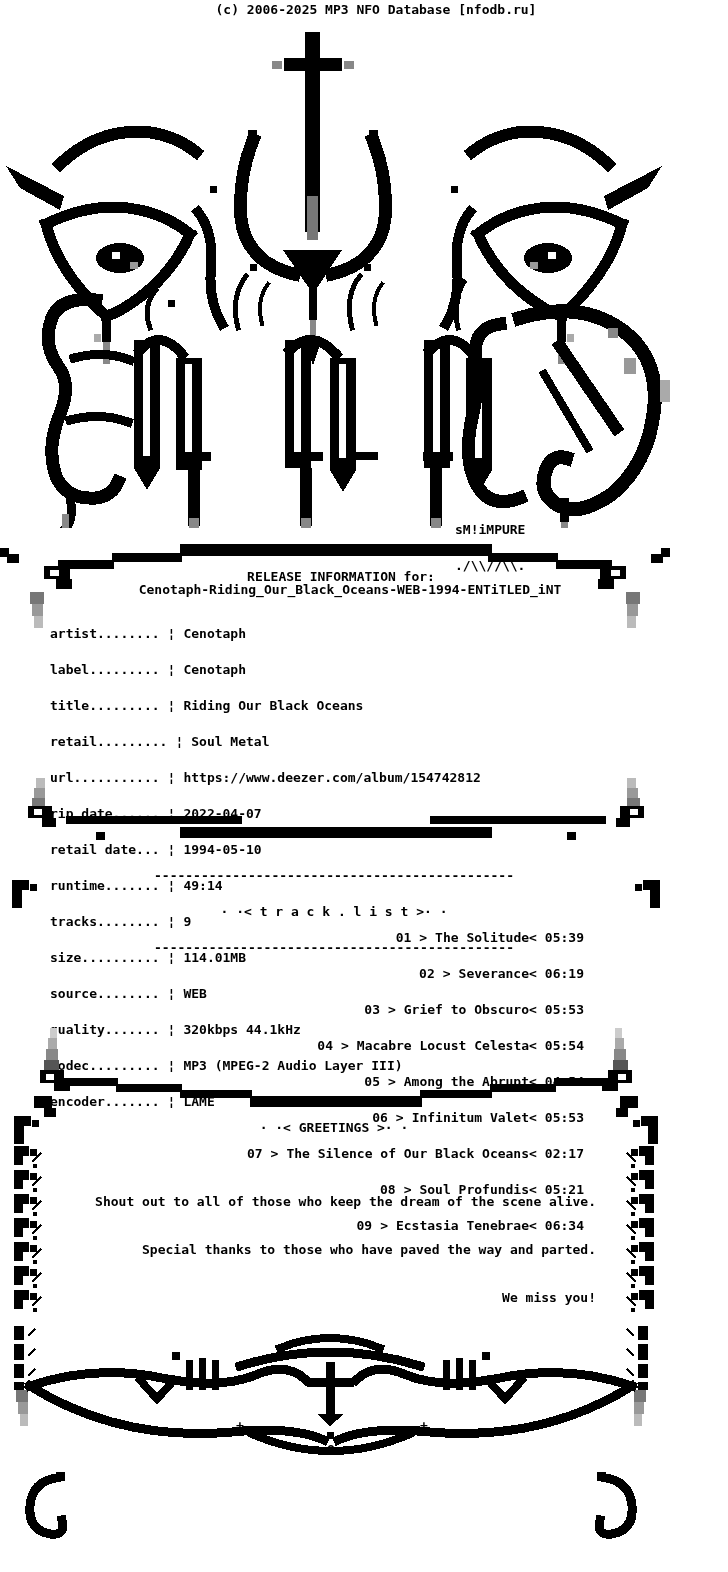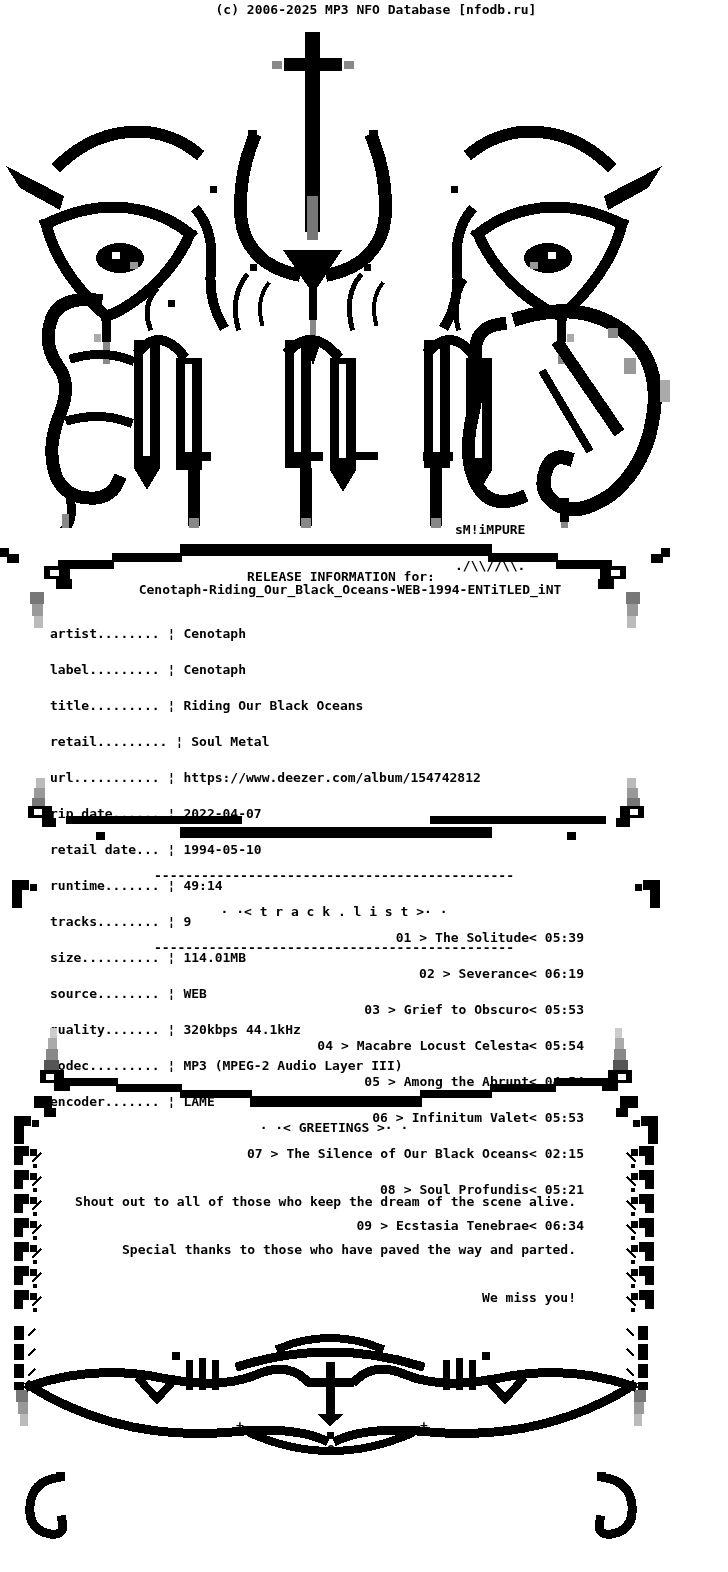--- a/index.html
+++ b/index.html
@@ -21,21 +21,21 @@
   #fields{top:604px;left:50px;}
   .frow{height:12px;}
   .fsep{padding:0 8px;}
   #tl-head{top:846px;left:0;width:668px;}
   #tl-head div{height:12px;}
   #tracks{top:908px;left:50px;width:534px;}
   .trow{height:12px;display:flex;justify-content:flex-end;}
   .tsep{padding:0 8px;}
   .dpre{padding-right:8px;}
   #greet-title{top:1122px;left:0;width:668px;}
-  #greet-lines{top:1172px;left:0;width:576px;text-align:right;}
+  #greet-lines{top:1172px;left:0;width:576px;text-align:right;padding-left:20px;}
   #greet-lines div{margin-bottom:12px;}
   .svgtxt{font-family:"DejaVu Sans Mono",monospace;font-weight:bold;font-size:13px;}
 </style>
 </head>
 <body>
 
 <div id="red-header" class="abs txt center">(c) 2006-2025 MP3 NFO Database [nfodb.ru]</div>
 
 <svg class="abs" style="top:28px" width="728" height="500" viewBox="0 0 728 500">
 
@@ -206,21 +206,21 @@
   <div>----------------------------------------------</div>
 </div>
 
 <div id="tracks" class="abs txt">
   <div class="trow"><span><span>01</span><span class="tsep">&gt;</span><span>The Solitude</span></span><span><span class="dpre">&lt;</span><span>05:39</span></span></div>
   <div class="trow"><span><span>02</span><span class="tsep">&gt;</span><span>Severance</span></span><span><span class="dpre">&lt;</span><span>06:19</span></span></div>
   <div class="trow"><span><span>03</span><span class="tsep">&gt;</span><span>Grief to Obscuro</span></span><span><span class="dpre">&lt;</span><span>05:53</span></span></div>
   <div class="trow"><span><span>04</span><span class="tsep">&gt;</span><span>Macabre Locust Celesta</span></span><span><span class="dpre">&lt;</span><span>05:54</span></span></div>
   <div class="trow"><span><span>05</span><span class="tsep">&gt;</span><span>Among the Abrupt</span></span><span><span class="dpre">&lt;</span><span>04:54</span></span></div>
   <div class="trow"><span><span>06</span><span class="tsep">&gt;</span><span>Infinitum Valet</span></span><span><span class="dpre">&lt;</span><span>05:53</span></span></div>
-  <div class="trow"><span><span>07</span><span class="tsep">&gt;</span><span>The Silence of Our Black Oceans</span></span><span><span class="dpre">&lt;</span><span>02:15</span></span></div>
+  <div class="trow"><span><span>07</span><span class="tsep">&gt;</span><span>The Silence of Our Black Oceans</span></span><span><span class="dpre">&lt;</span><span>02:17</span></span></div>
   <div class="trow"><span><span>08</span><span class="tsep">&gt;</span><span>Soul Profundis</span></span><span><span class="dpre">&lt;</span><span>05:21</span></span></div>
   <div class="trow"><span><span>09</span><span class="tsep">&gt;</span><span>Ecstasia Tenebrae</span></span><span><span class="dpre">&lt;</span><span>06:34</span></span></div>
 </div>
 
 <svg class="abs" style="top:1016px" width="728" height="130" viewBox="0 0 728 130">
   <rect x="250" y="80" width="172" height="11"></rect>
   <g id="fc-side">
     <rect x="50" y="12" width="7" height="10" fill="#ccc"></rect>
     <rect x="48" y="22" width="9" height="11" fill="#aaa"></rect>
     <rect x="46" y="33" width="12" height="11" fill="#888"></rect>

